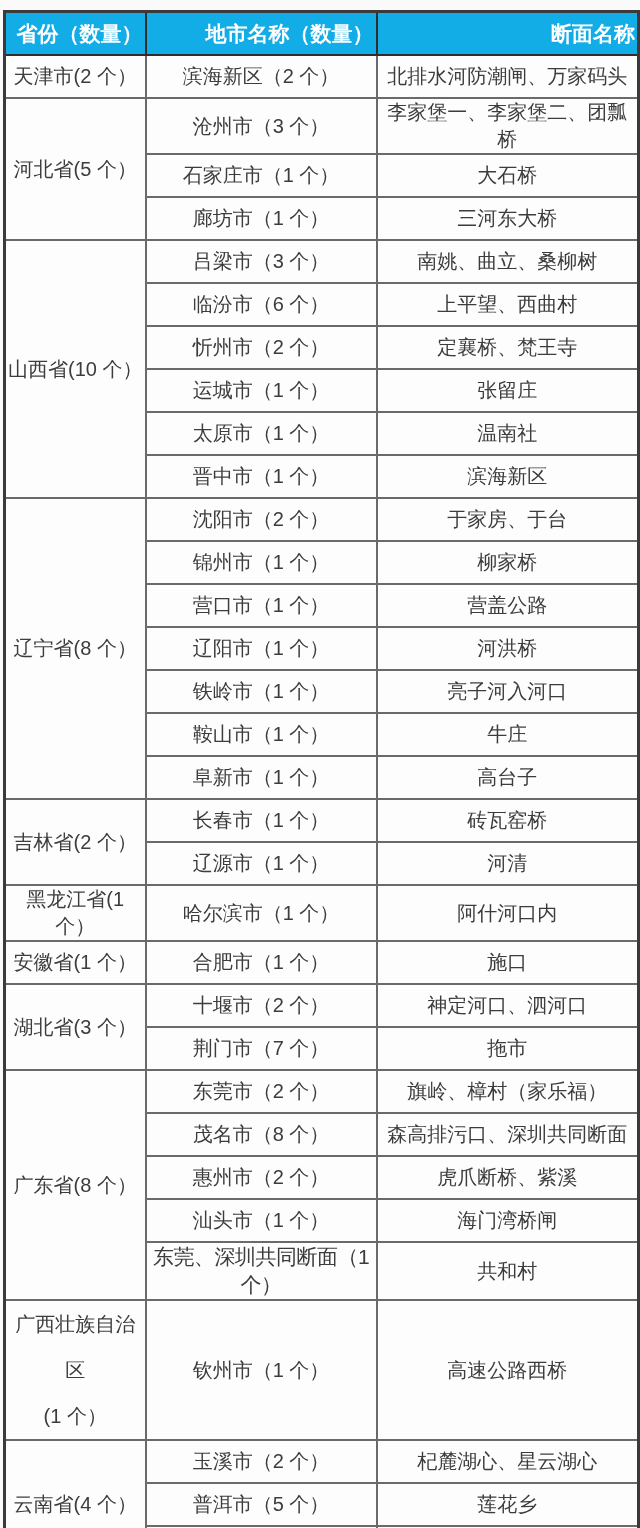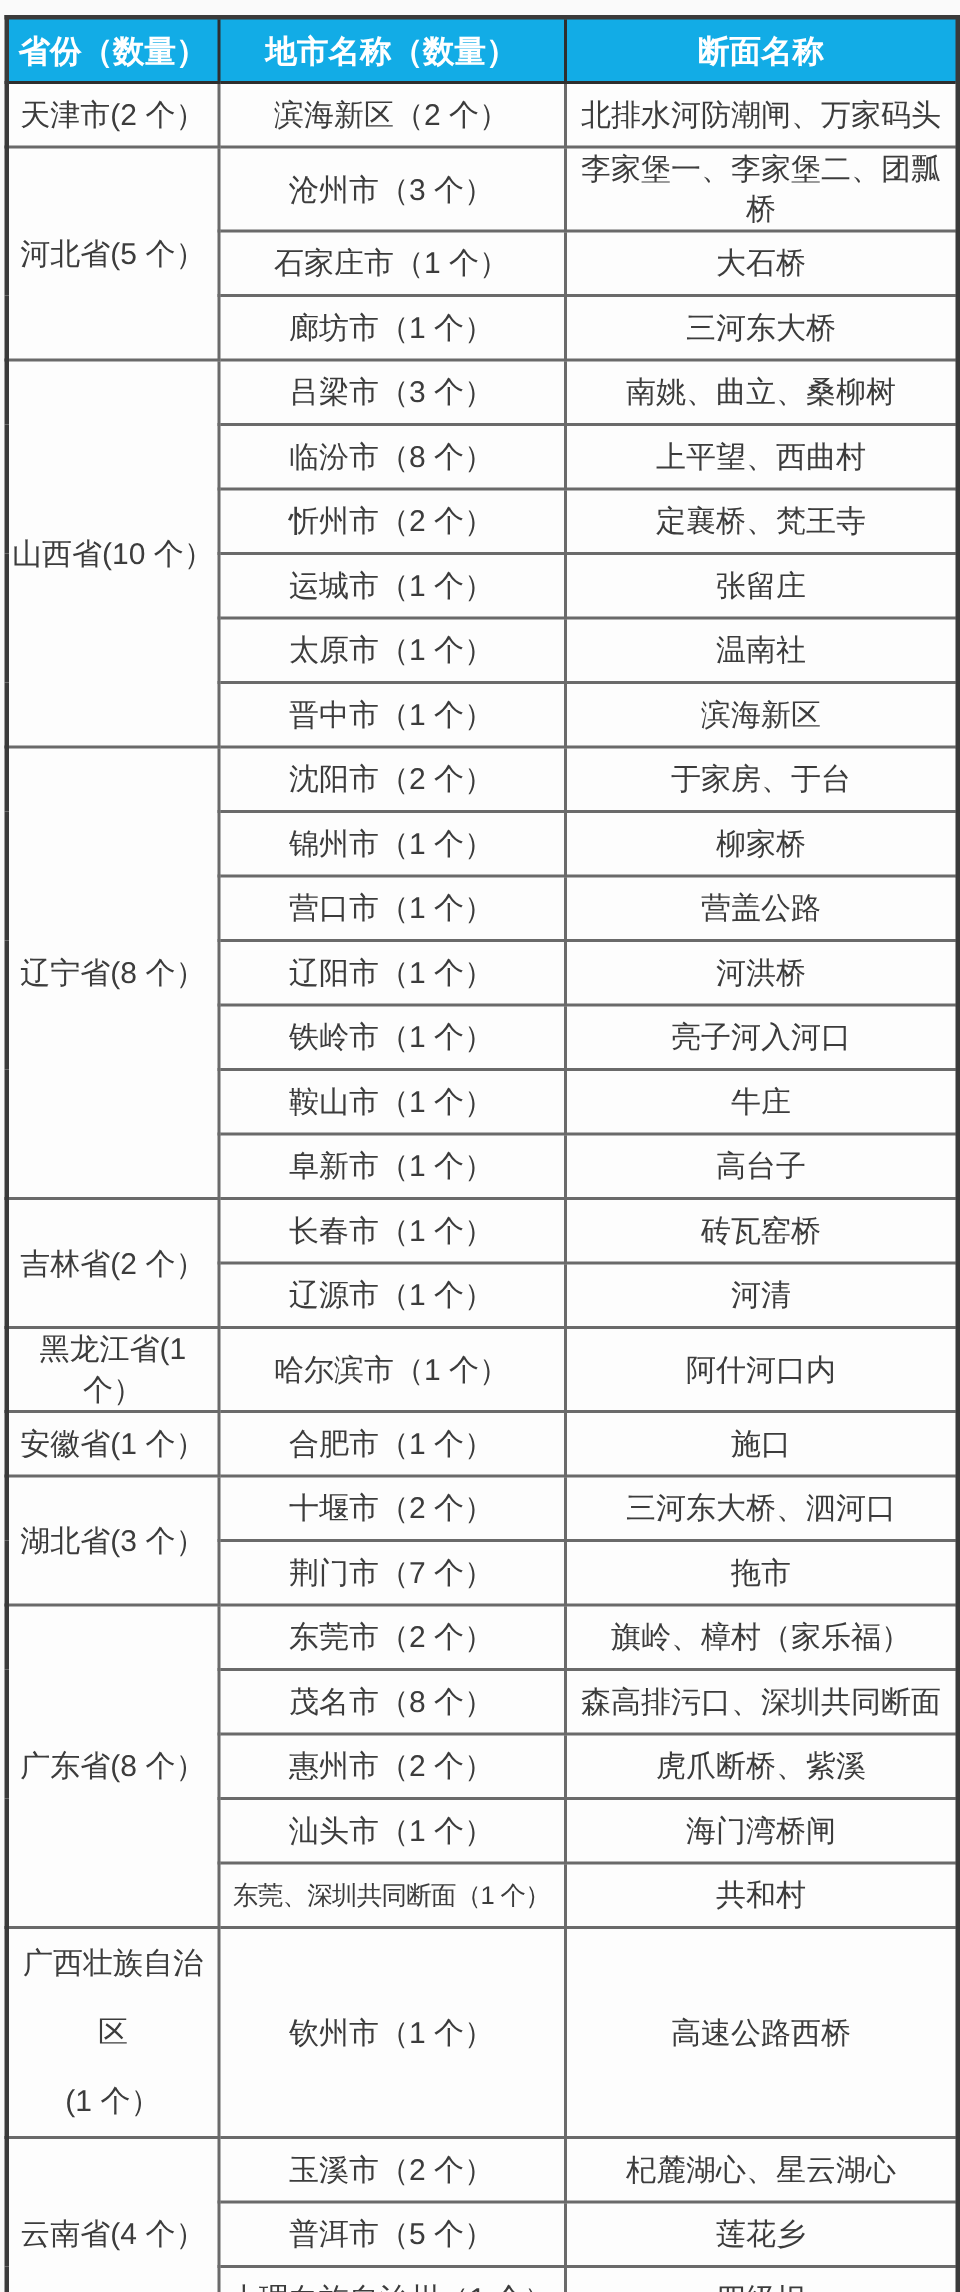--- a/index.html
+++ b/index.html
@@ -25,40 +25,40 @@
   col.c2 { width: 231px; }
   col.c3 { width: 262px; }
   th {
     background: var(--accent, #12ACE6);
     color: var(--header-text, #ffffff);
     font-size: 21px;
     font-weight: 700;
     height: 41px;
     border: 2px solid #2e2e2e;
     padding: 0 2px;
-    text-align: center;
+    text-align: right;
     vertical-align: middle;
   }
   td {
     height: 41px;
     border: 2px solid #6a6a6a;
     text-align: center;
     vertical-align: middle;
     font-size: 20px;
     padding: 0 1px;
     overflow: hidden;
   }
   tr.tall td { height: 81px; }
   .province-cell.multiline {
     white-space: pre-line;
     line-height: 2.3;
     padding: 0;
   }
   .city-cell.compact {
-    font-size: 17px;
+    font-size: 21px;
     letter-spacing: -0.5px;
   }
 </style>
 </head>
 <body>
 
 <div class="page">
   <table class="sections-table">
     <colgroup>
       <col class="c1">
@@ -90,21 +90,21 @@
         <tr>
           <td class="city-cell">廊坊市（1 个）</td>
           <td class="section-cell">三河东大桥</td>
         </tr>
         <tr>
           <td rowspan="6" class="province-cell">山西省(10 个）</td>
           <td class="city-cell">吕梁市（3 个）</td>
           <td class="section-cell">南姚、曲立、桑柳树</td>
         </tr>
         <tr>
-          <td class="city-cell">临汾市（8 个）</td>
+          <td class="city-cell">临汾市（6 个）</td>
           <td class="section-cell">上平望、西曲村</td>
         </tr>
         <tr>
           <td class="city-cell">忻州市（2 个）</td>
           <td class="section-cell">定襄桥、梵王寺</td>
         </tr>
         <tr>
           <td class="city-cell">运城市（1 个）</td>
           <td class="section-cell">张留庄</td>
         </tr>
@@ -160,21 +160,21 @@
           <td class="section-cell">阿什河口内</td>
         </tr>
         <tr>
           <td rowspan="1" class="province-cell">安徽省(1 个）</td>
           <td class="city-cell">合肥市（1 个）</td>
           <td class="section-cell">施口</td>
         </tr>
         <tr>
           <td rowspan="2" class="province-cell">湖北省(3 个）</td>
           <td class="city-cell">十堰市（2 个）</td>
-          <td class="section-cell">三河东大桥、泗河口</td>
+          <td class="section-cell">神定河口、泗河口</td>
         </tr>
         <tr>
           <td class="city-cell">荆门市（7 个）</td>
           <td class="section-cell">拖市</td>
         </tr>
         <tr>
           <td rowspan="5" class="province-cell">广东省(8 个）</td>
           <td class="city-cell">东莞市（2 个）</td>
           <td class="section-cell">旗岭、樟村（家乐福）</td>
         </tr>

